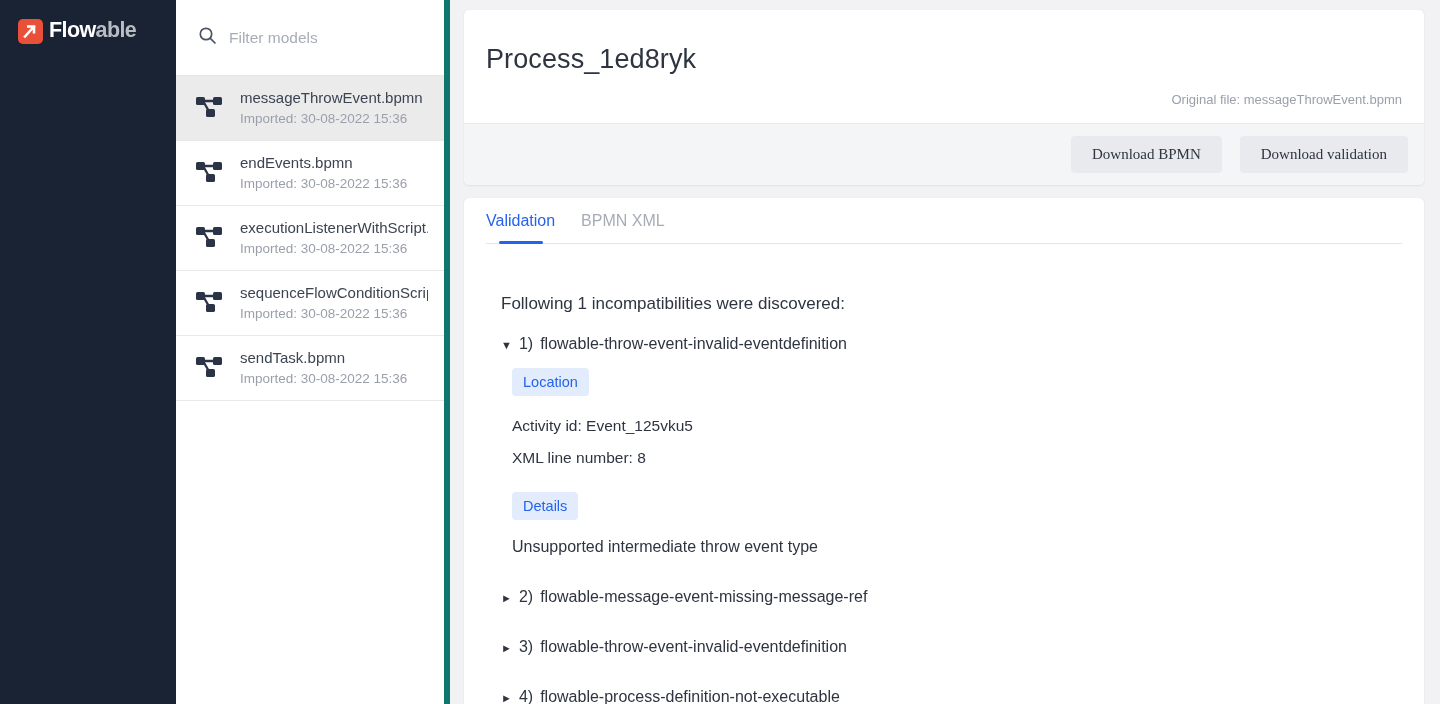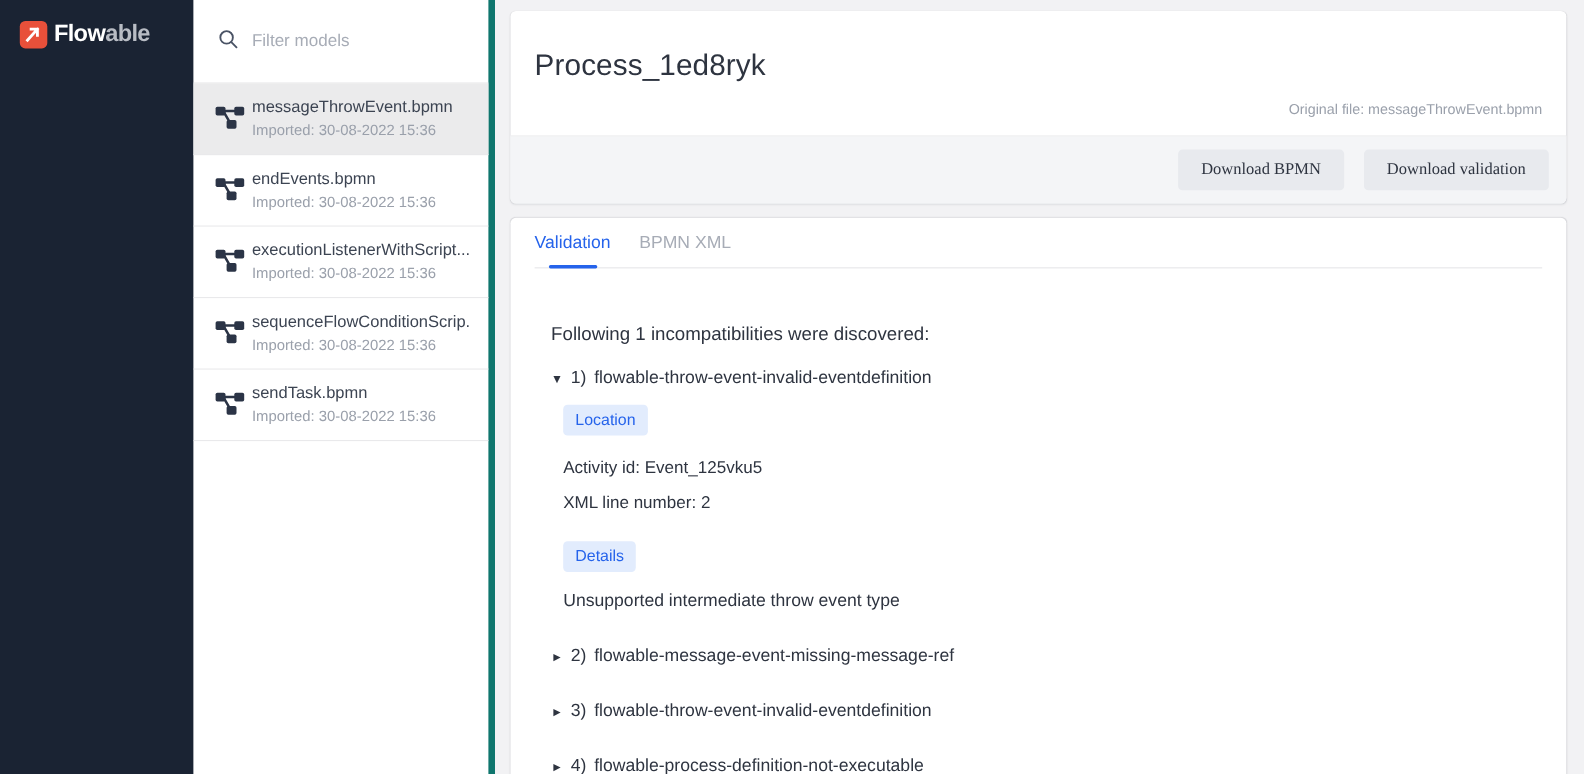--- a/index.html
+++ b/index.html
@@ -110,21 +110,21 @@
     font-size: 15.5px;
     color: #2d3748;
     width: 100%;
     background: transparent;
   }
   .filter-input::placeholder { color: #a7acb6; }
 
   .model-row {
     display: flex;
     align-items: center;
-    gap: 3px;
+    gap: 14px;
     padding: 13px 16px 13px 16px;
     border-bottom: 1px solid #e9e9eb;
     cursor: pointer;
     height: 65px;
   }
   .model-row.selected { background: #ebebec; }
   .model-icon { width: 34px; height: 34px; flex: none; }
   .model-meta { min-width: 0; overflow: hidden; }
   .model-name {
     font-size: 15px;
@@ -391,21 +391,21 @@
 
       <div class="issue">
         <div class="issue-head">
           <span class="caret">▼</span>
           <span>1)</span>
           <span>flowable-throw-event-invalid-eventdefinition</span>
         </div>
         <div class="issue-body">
           <span class="badge">Location</span>
           <div class="kv first">Activity id:  Event_125vku5</div>
-          <div class="kv">XML line number:  2</div>
+          <div class="kv">XML line number:  8</div>
           <div class="spacer-badge">
             <span class="badge">Details</span>
           </div>
           <div class="detail-text">Unsupported intermediate throw event type</div>
         </div>
       </div>
 
       <div class="issue collapsed">
         <div class="issue-head">
           <span class="caret">►</span>

